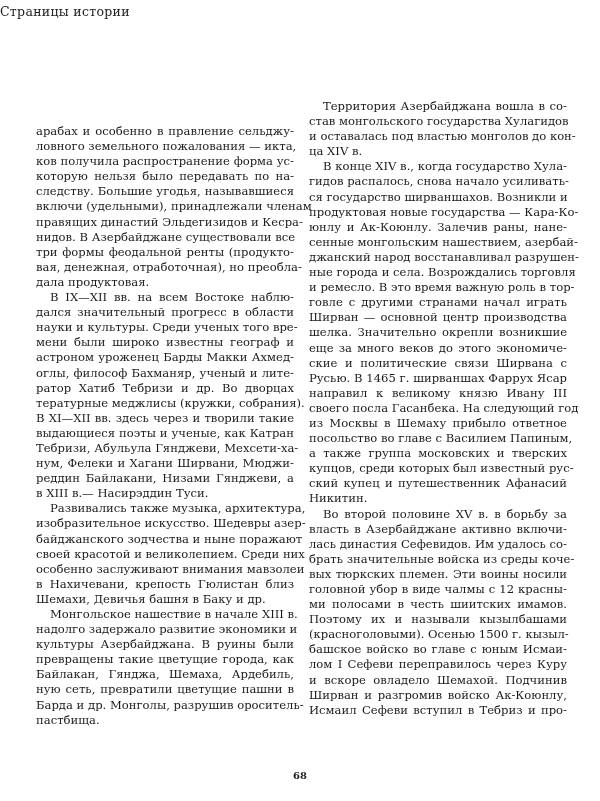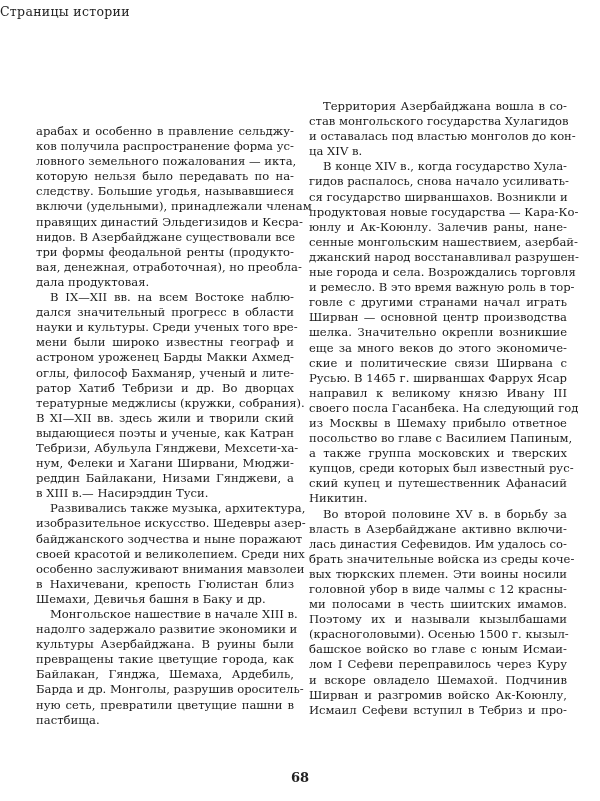--- a/index.html
+++ b/index.html
@@ -19,52 +19,52 @@
   .col-right { left: 309px; top: 99px; }
   .para { margin: 0; padding: 0; }
   .line {
     display: block; white-space: nowrap; text-align: justify; text-align-last: justify;
     height: 15.1px;
   }
   .line.last { text-align-last: left; }
   .line.indent { padding-left: 14px; }
   .page-number {
     position: absolute; top: 770px; left: 0; width: 600px; text-align: center;
-    font-size: 13px; font-weight: bold; color: #222;
+    font-size: 10px; font-weight: bold; color: #222;
   }
 </style>
 </head>
 <body>
 
 <div class="running-head">Страницы истории</div>
 
 <div class="column col-left">
     <div class="para">
       <span class="line">арабах и особенно в правление сельджу-</span>
+      <span class="line">ловного земельного пожалования — икта,</span>
       <span class="line">ков получила распространение форма ус-</span>
-      <span class="line">ловного земельного пожалования — икта,</span>
       <span class="line">которую нельзя было передавать по на-</span>
       <span class="line">следству. Большие угодья, называвшиеся</span>
       <span class="line">включи (удельными), принадлежали членам</span>
       <span class="line">правящих династий Эльдегизидов и Кесра-</span>
       <span class="line">нидов. В Азербайджане существовали все</span>
       <span class="line">три формы феодальной ренты (продукто-</span>
       <span class="line">вая, денежная, отработочная), но преобла-</span>
       <span class="line last">дала продуктовая.</span>
     </div>
     <div class="para">
       <span class="line indent">В IX—XII вв. на всем Востоке наблю-</span>
       <span class="line">дался значительный прогресс в области</span>
       <span class="line">науки и культуры. Среди ученых того вре-</span>
       <span class="line">мени были широко известны географ и</span>
       <span class="line">астроном уроженец Барды Макки Ахмед-</span>
       <span class="line">оглы, философ Бахманяр, ученый и лите-</span>
       <span class="line">ратор Хатиб Тебризи и др. Во дворцах</span>
       <span class="line">тературные меджлисы (кружки, собрания).</span>
-      <span class="line">В XI—XII вв. здесь жили и творили ский</span>
+      <span class="line">В XI—XII вв. здесь через и творили такие</span>
       <span class="line">выдающиеся поэты и ученые, как Катран</span>
       <span class="line">Тебризи, Абульула Гянджеви, Мехсети-ха-</span>
       <span class="line">нум, Фелеки и Хагани Ширвани, Мюджи-</span>
       <span class="line">реддин Байлакани, Низами Гянджеви, а</span>
       <span class="line last">в XIII в.— Насирэддин Туси.</span>
     </div>
     <div class="para">
       <span class="line indent">Развивались также музыка, архитектура,</span>
       <span class="line">изобразительное искусство. Шедевры азер-</span>
       <span class="line">байджанского зодчества и ныне поражают</span>
@@ -72,22 +72,22 @@
       <span class="line">особенно заслуживают внимания мавзолеи</span>
       <span class="line">в Нахичевани, крепость Гюлистан близ</span>
       <span class="line last">Шемахи, Девичья башня в Баку и др.</span>
     </div>
     <div class="para">
       <span class="line indent">Монгольское нашествие в начале XIII в.</span>
       <span class="line">надолго задержало развитие экономики и</span>
       <span class="line">культуры Азербайджана. В руины были</span>
       <span class="line">превращены такие цветущие города, как</span>
       <span class="line">Байлакан, Гянджа, Шемаха, Ардебиль,</span>
+      <span class="line">ную сеть, превратили цветущие пашни в</span>
       <span class="line">Барда и др. Монголы, разрушив ороситель-</span>
-      <span class="line">ную сеть, превратили цветущие пашни в</span>
       <span class="line last">пастбища.</span>
     </div>
   </div>
 <div class="column col-right">
     <div class="para">
       <span class="line indent">Территория Азербайджана вошла в со-</span>
       <span class="line">став монгольского государства Хулагидов</span>
       <span class="line">и оставалась под властью монголов до кон-</span>
       <span class="line last">ца XIV в.</span>
     </div>

